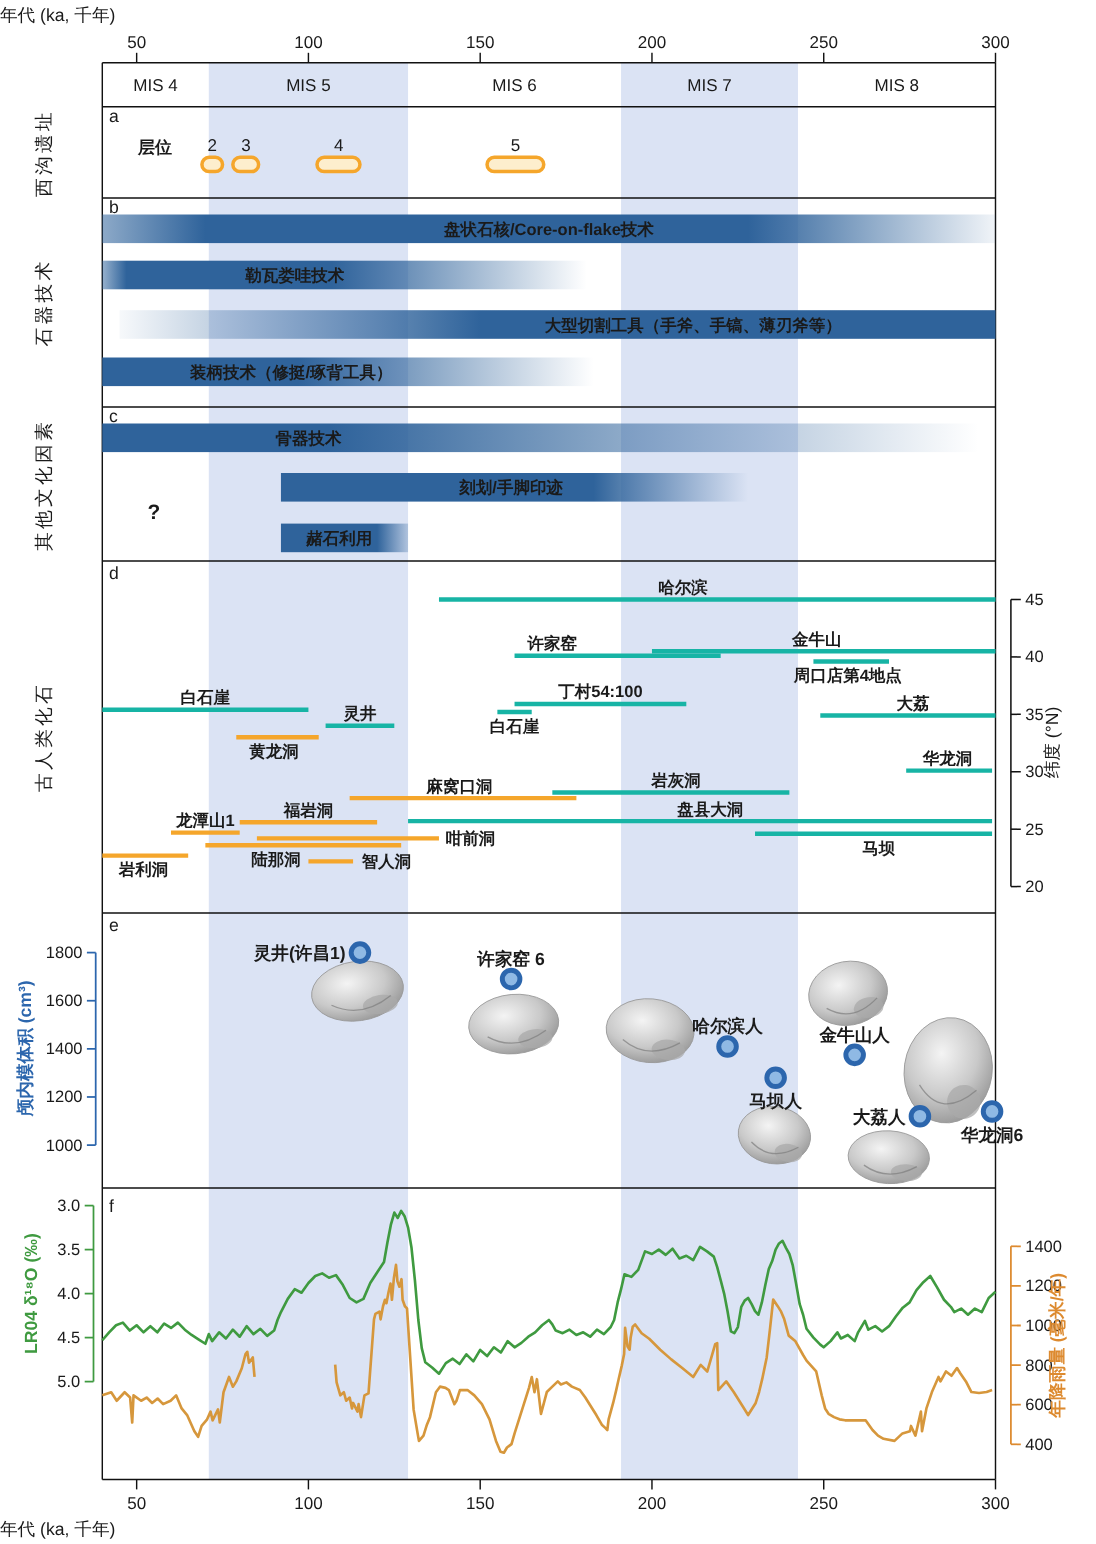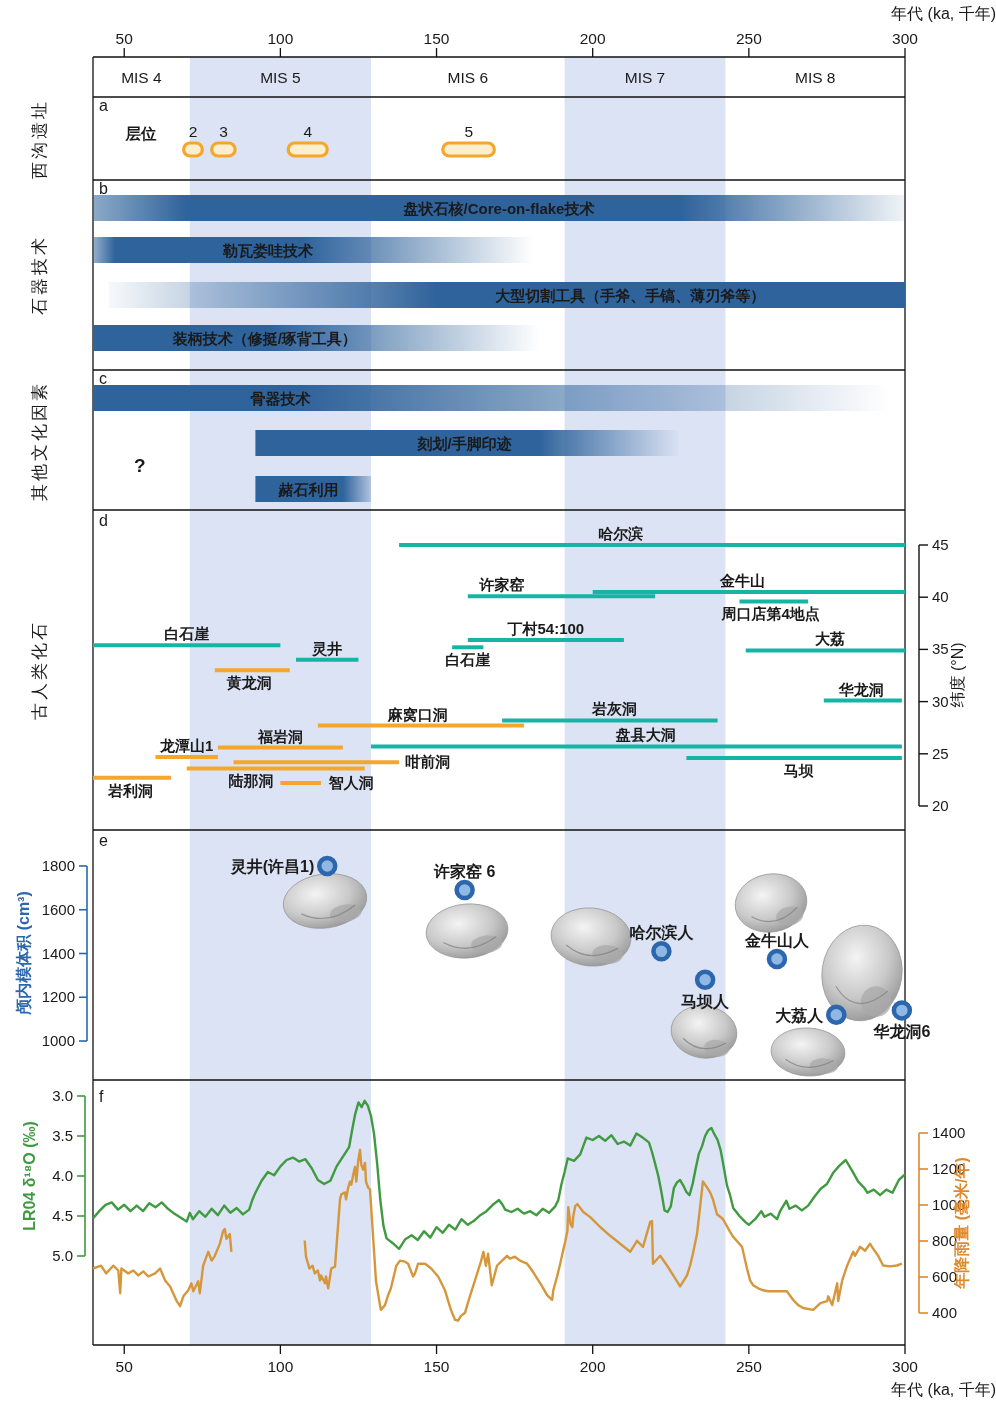--- a/index.html
+++ b/index.html
@@ -1,20 +1,20 @@
 <!DOCTYPE html>
 <html><head>
 <meta charset="utf-8">
 <style>
   html,body{margin:0;padding:0;background:#fff;}
   .figure{position:relative;width:996px;height:1404px;background:#fff;overflow:hidden;
           font-family:"Liberation Sans","DejaVu Sans",sans-serif;color:#1a1a1a;}
   svg{position:absolute;left:0;top:0;}
   svg text{font-family:"Liberation Sans","DejaVu Sans",sans-serif;fill:#1a1a1a;}
-  .hlabel{position:absolute;left:0;width:996px;text-align:right;font-size:16px;}
+  .hlabel{position:absolute;left:0;width:996px;text-align:left;font-size:16px;}
   .vlabel{position:absolute;width:300px;height:22px;line-height:22px;text-align:center;
           transform:rotate(-90deg);transform-origin:center;font-size:17px;}
   .rowlab{letter-spacing:3px;}
 </style>
 </head>
 <body>
 
 <div class="figure">
   <svg id="fig" width="996" height="1404" viewBox="0 0 996 1404">
       <defs>

